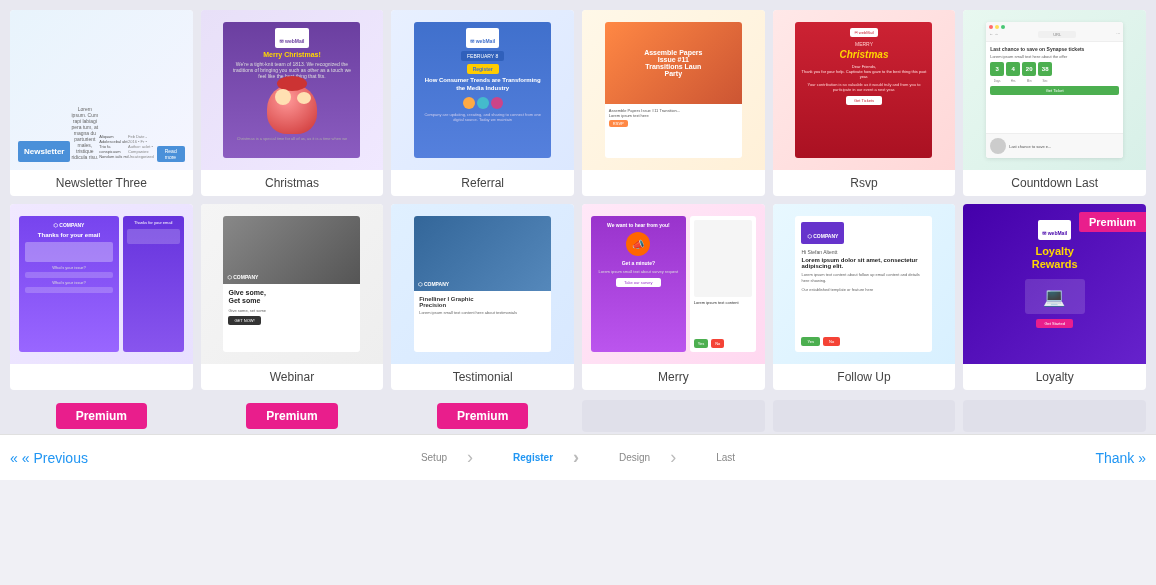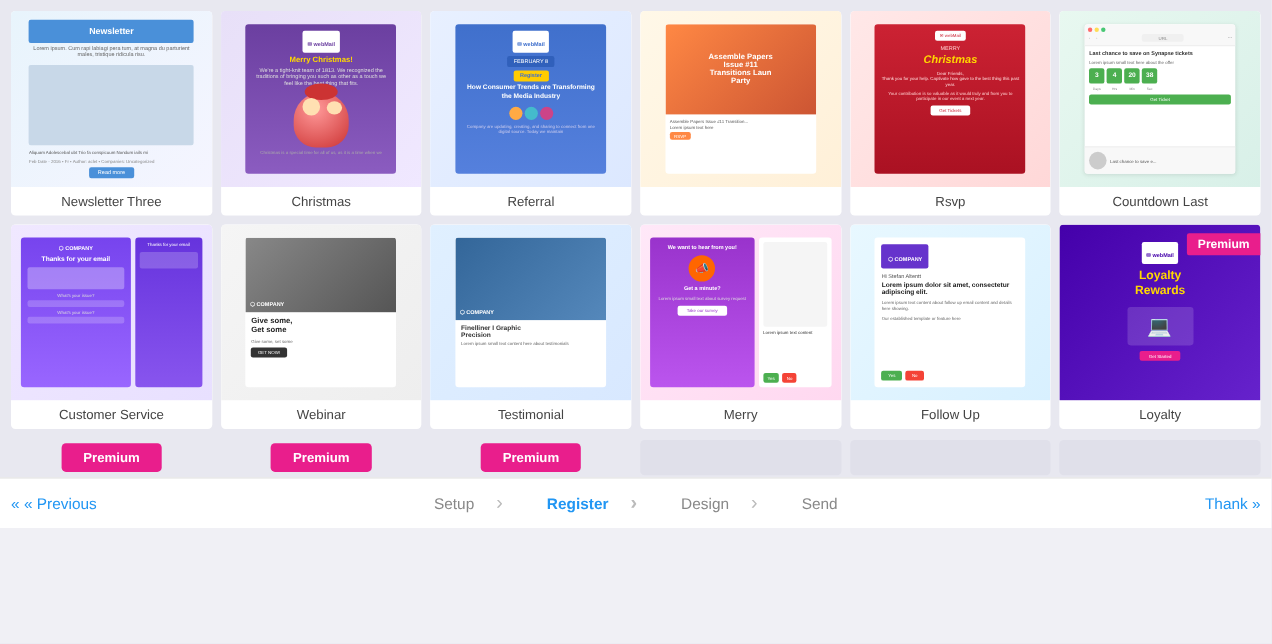--- a/index.html
+++ b/index.html
@@ -106,21 +106,21 @@
 
     .footer-nav .nav-steps {
       display: flex;
       align-items: center;
       gap: 0;
     }
 
     .nav-step {
       display: flex;
       align-items: center;
-      font-size: 14px;
+      font-size: 10px;
       color: #888;
       padding: 0 20px;
       position: relative;
       justify-content: flex-end;
     }
 
     .nav-step.active {
       color: #2196F3;
       font-weight: bold;
     }
@@ -157,22 +157,21 @@
       cursor: pointer;
       gap: 4px;
     }
 
     
     .thumb-newsletter {
       background: linear-gradient(135deg, #e8f4fc, #f5f5ff);
       width: 100%;
       height: 100%;
       display: flex;
-      flex-direction: column;
-      align-items: center;
+      align-items: flex-end;
       padding: 8px;
     }
 
     .thumb-newsletter-header {
       background: #4a90d9;
       color: white;
       font-size: 8px;
       font-weight: bold;
       text-align: center;
       width: 90%;
@@ -673,21 +672,20 @@
               <div style="font-size:4px; color:#ddd; text-align:center; margin-top:2px;">What's your issue?</div>
               <div style="background:rgba(255,255,255,0.2); width:100%; height:6px; border-radius:2px; margin-top:2px;"></div>
             </div>
             <div style="background: linear-gradient(180deg, #6633dd, #8855ee); border-radius:3px; flex:0.6; padding:4px; display:flex; flex-direction:column; align-items:center;">
               <div style="color:white; font-size:4px;">Thanks for your email</div>
               <div style="background:rgba(255,255,255,0.2); width:100%; height:15px; border-radius:2px; margin-top:4px;"></div>
             </div>
           </div>
         </div>
       </div>
-      <div class="card-label">Customer Service</div>
     </div>
 
     <div class="template-card">
       <div class="card-thumbnail" style="background: linear-gradient(135deg, #f5f5f5, #eeeeee);">
         <div class="thumb-referral">
           <div class="referral-inner">
             <div style="position:relative; height:50%; overflow:hidden;">
               <div style="background:linear-gradient(135deg, #888, #555); width:100%; height:100%; display:flex; align-items:flex-end; padding:4px;">
                 <div style="color:white; font-size:5px; font-weight:bold;">⬡ COMPANY</div>
               </div>
@@ -820,20 +818,20 @@
     <div class="nav-step">
       <span>Setup</span>
     </div>
     <div class="nav-step active">
       <span>Register</span>
     </div>
     <div class="nav-step">
       <span>Design</span>
     </div>
     <div class="nav-step">
-      <span>Send</span>
+      <span>Last</span>
     </div>
   </div>
 
   <div class="next-btn">
     <span>Thank »</span>
   </div>
 </div>
 
 </body></html>

